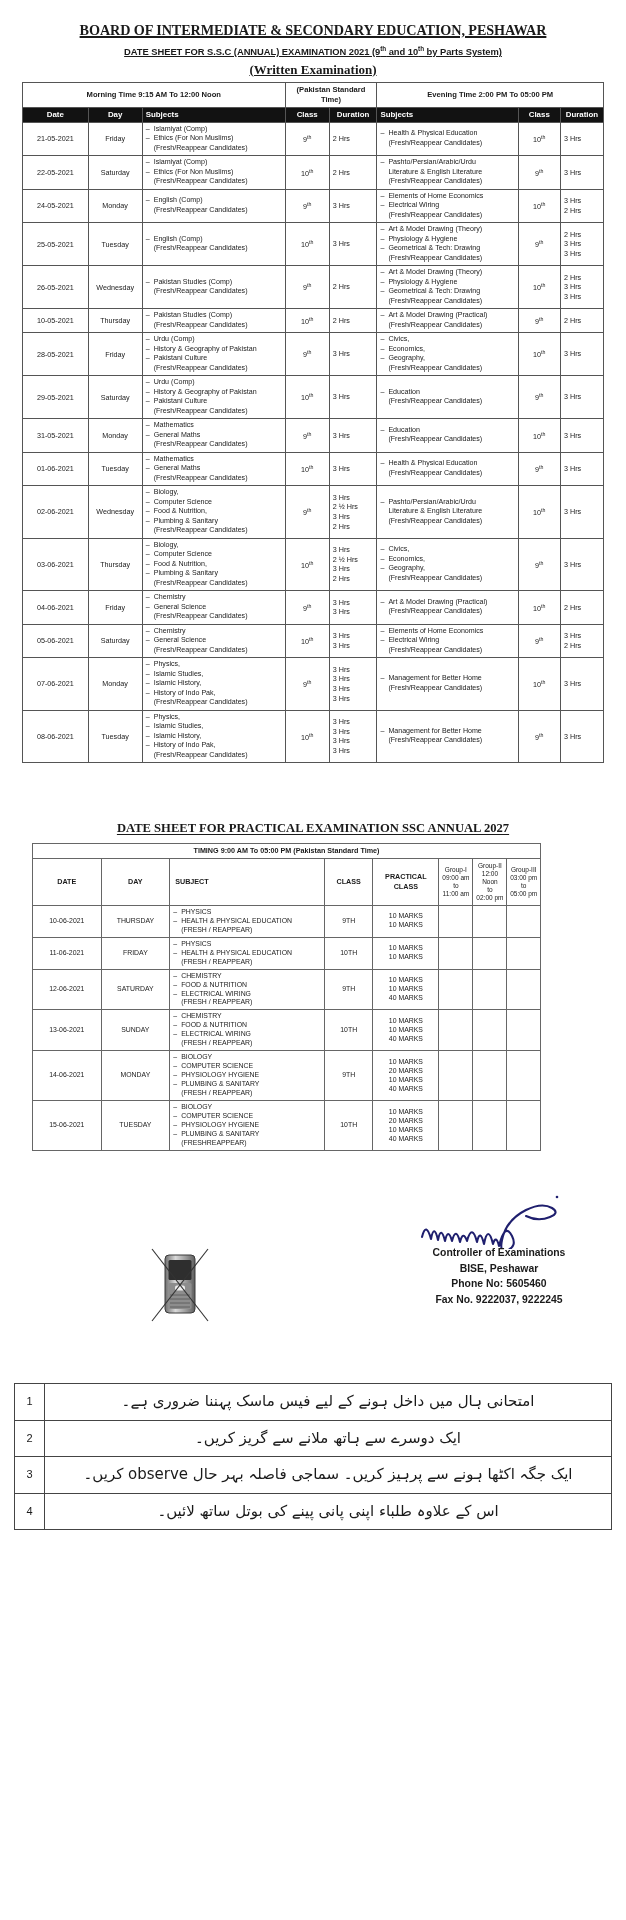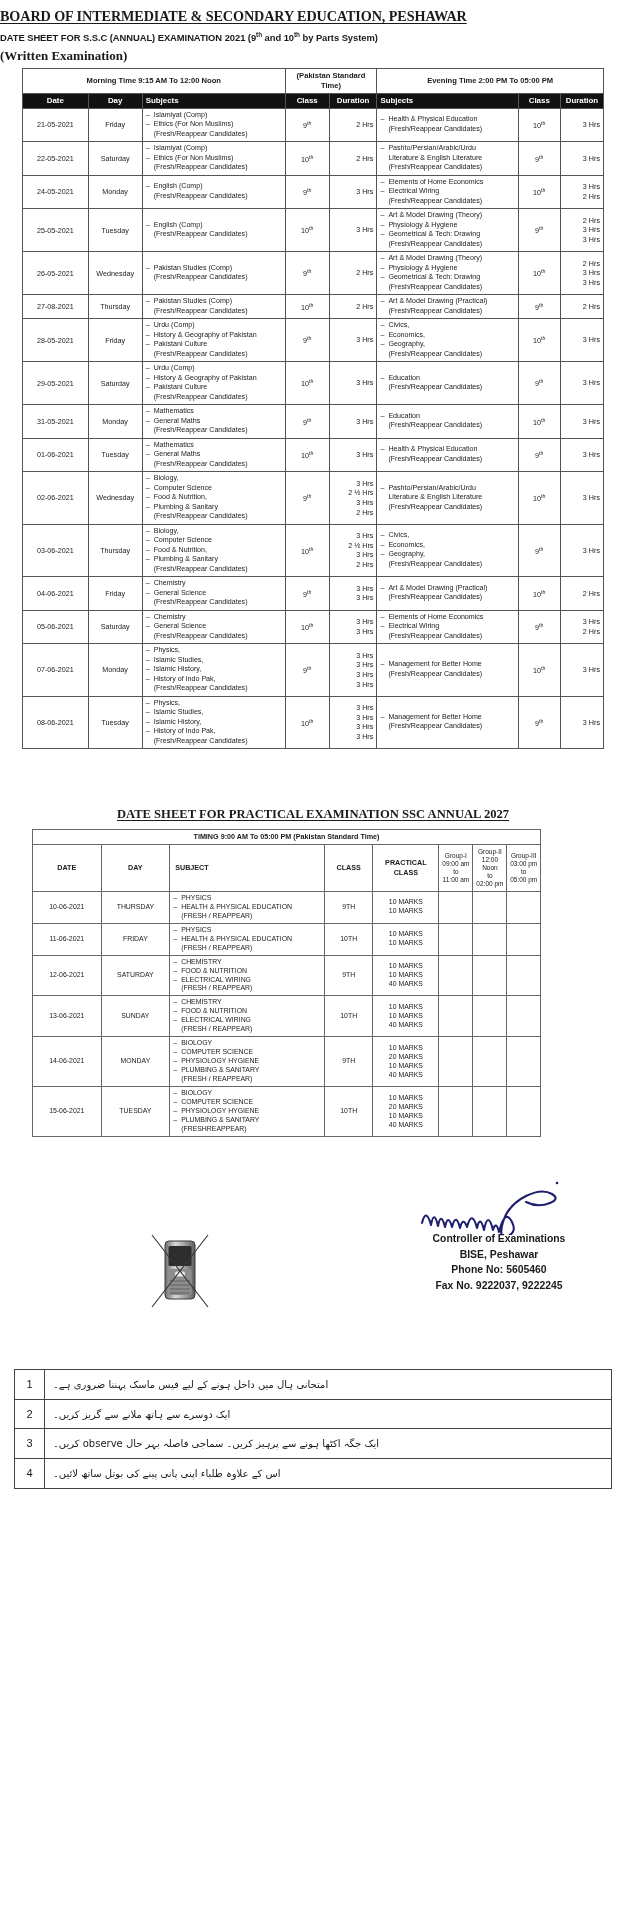--- a/index.html
+++ b/index.html
@@ -6,21 +6,21 @@
   body{
     width:626px;
     background:#ffffff;
     font-family:"Liberation Sans", sans-serif;
     color:#1a1a1a;
     -webkit-font-smoothing:antialiased;
   }
   .page{width:626px;min-height:1920px;position:relative;box-sizing:border-box;padding:0;}
 
   
-  .doc-head{padding-top:8px;}
+  .doc-head{padding-top:22px;text-align:center;text-decoration:underline;}
   .main-title{
     font-family:"Liberation Serif", serif;
     font-weight:bold;
     font-size:14.2px;
     letter-spacing:-0.1px;
     text-decoration:underline;
     text-underline-offset:2px;
     margin:0 0 6px 0;
   }
   .sub-title{
@@ -53,21 +53,21 @@
   }
   .colhead th{
     background:#121212;color:#fff;font-weight:bold;font-size:7.9px;
     padding:4px 4px;border:0.8px solid #121212;
   }
   .colhead th.l{text-align:left;}
   .colhead th.c{text-align:center;}
   td.date{text-align:center;white-space:nowrap;font-size:7.2px;}
   td.day{text-align:center;font-size:7.2px;}
   td.cls{text-align:center;font-size:7.2px;}
-  td.dur{text-align:right;font-size:7.2px;border-radius:6px;}
+  td.dur{text-align:left;font-size:7.2px;border-radius:6px;}
   td.subj{text-align:left;padding-left:4px;}
   .dur-lines div{line-height:1.34;}
   ul.sl{margin:0;padding:0;list-style:none;}
   ul.sl li{position:relative;padding-left:8px;line-height:1.34;white-space:nowrap;}
   ul.sl li.dash:before{content:"–";position:absolute;left:0;top:0;}
   ul.sl li.note{padding-left:8px;}
   sup.ord{font-size:5.2px;vertical-align:super;}
 
   
   col.c-date{width:11.3%}
@@ -137,21 +137,21 @@
 
   
   .urdu-wrap{margin-top:12px;padding:0 14px 0 14px;direction:rtl;}
   table.urdu{
     width:100%;border-collapse:collapse;table-layout:fixed;
     direction:rtl;
   }
   table.urdu td{
     border:0.9px solid #444;padding:5px 8px;vertical-align:middle;
     font-family:"DejaVu Sans", sans-serif;
-    font-size:10px;line-height:1.7;text-align:left;
+    font-size:15px;line-height:1.7;text-align:center;
   }
   table.urdu td.num{
     width:28px;text-align:center;font-size:11px;
     font-family:"Liberation Sans", sans-serif;
   }
   col.u-txt{width:calc(100% - 30px)}
   col.u-num{width:30px}
 </style>
 </head>
 <body>
@@ -341,21 +341,21 @@
             <td class="cls"><span>10<sup class="ord">th</sup></span></td>
             <td class="dur">
               <div class="dur-lines">
                 <div>2 Hrs</div>
                 <div>3 Hrs</div>
                 <div>3 Hrs</div>
               </div>
             </td>
           </tr>
           <tr>
-            <td class="date">27-08-2021</td>
+            <td class="date">10-05-2021</td>
             <td class="day">Thursday</td>
             <td class="subj">
               <ul class="sl">
                 <li class="dash">Pakistan Studies (Comp)</li>
                 <li class="note">(Fresh/Reappear Candidates)</li>
               </ul>
             </td>
             <td class="cls"><span>10<sup class="ord">th</sup></span></td>
             <td class="dur">
               <div class="dur-lines">

